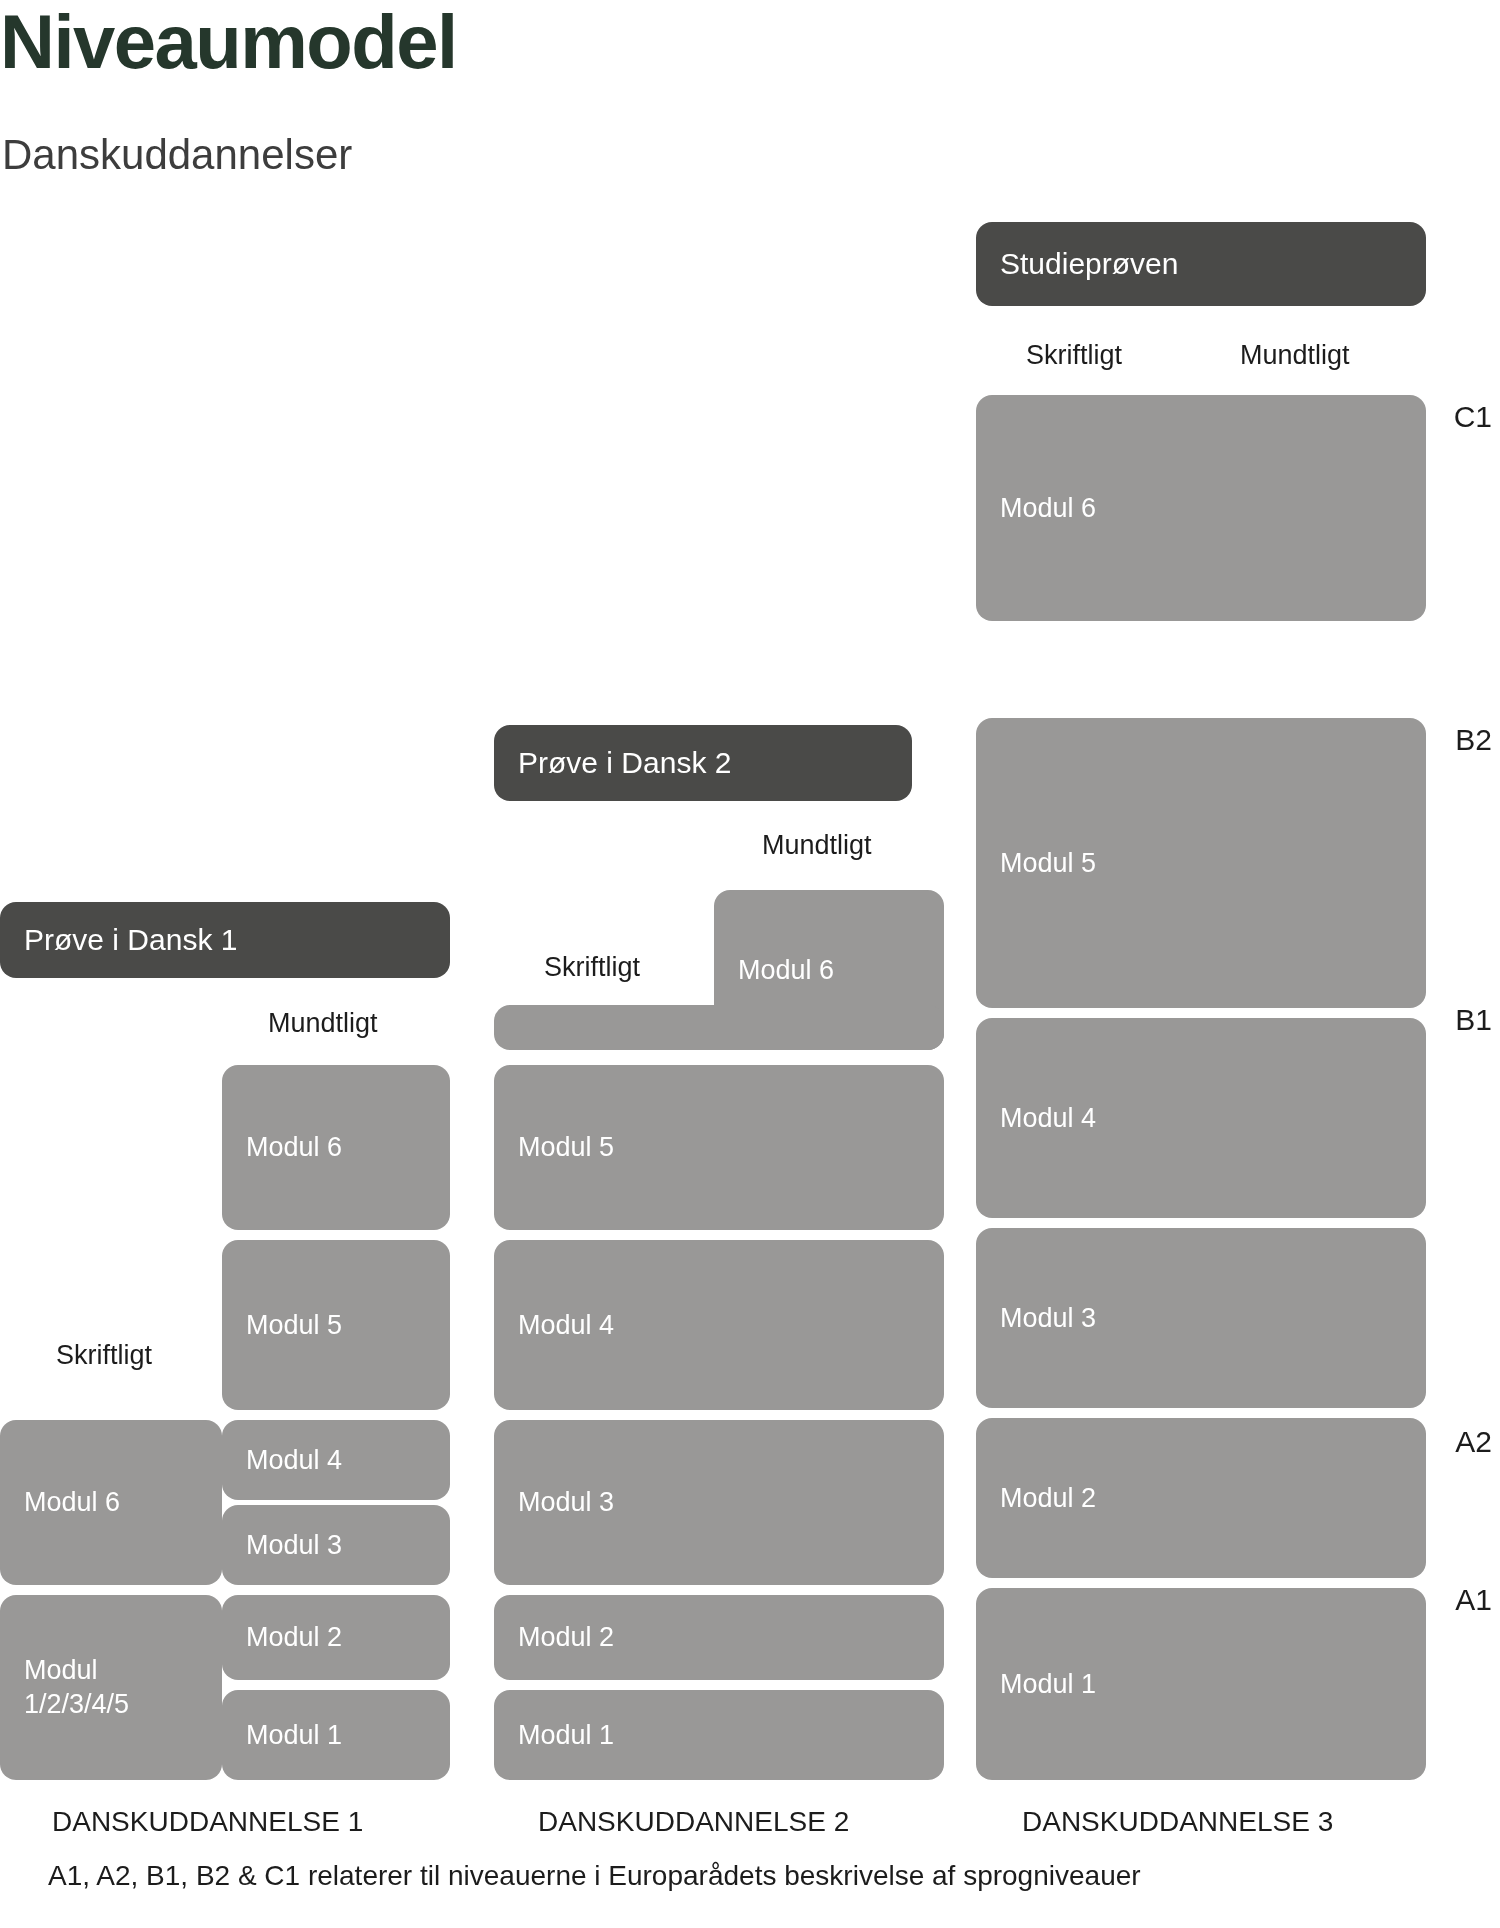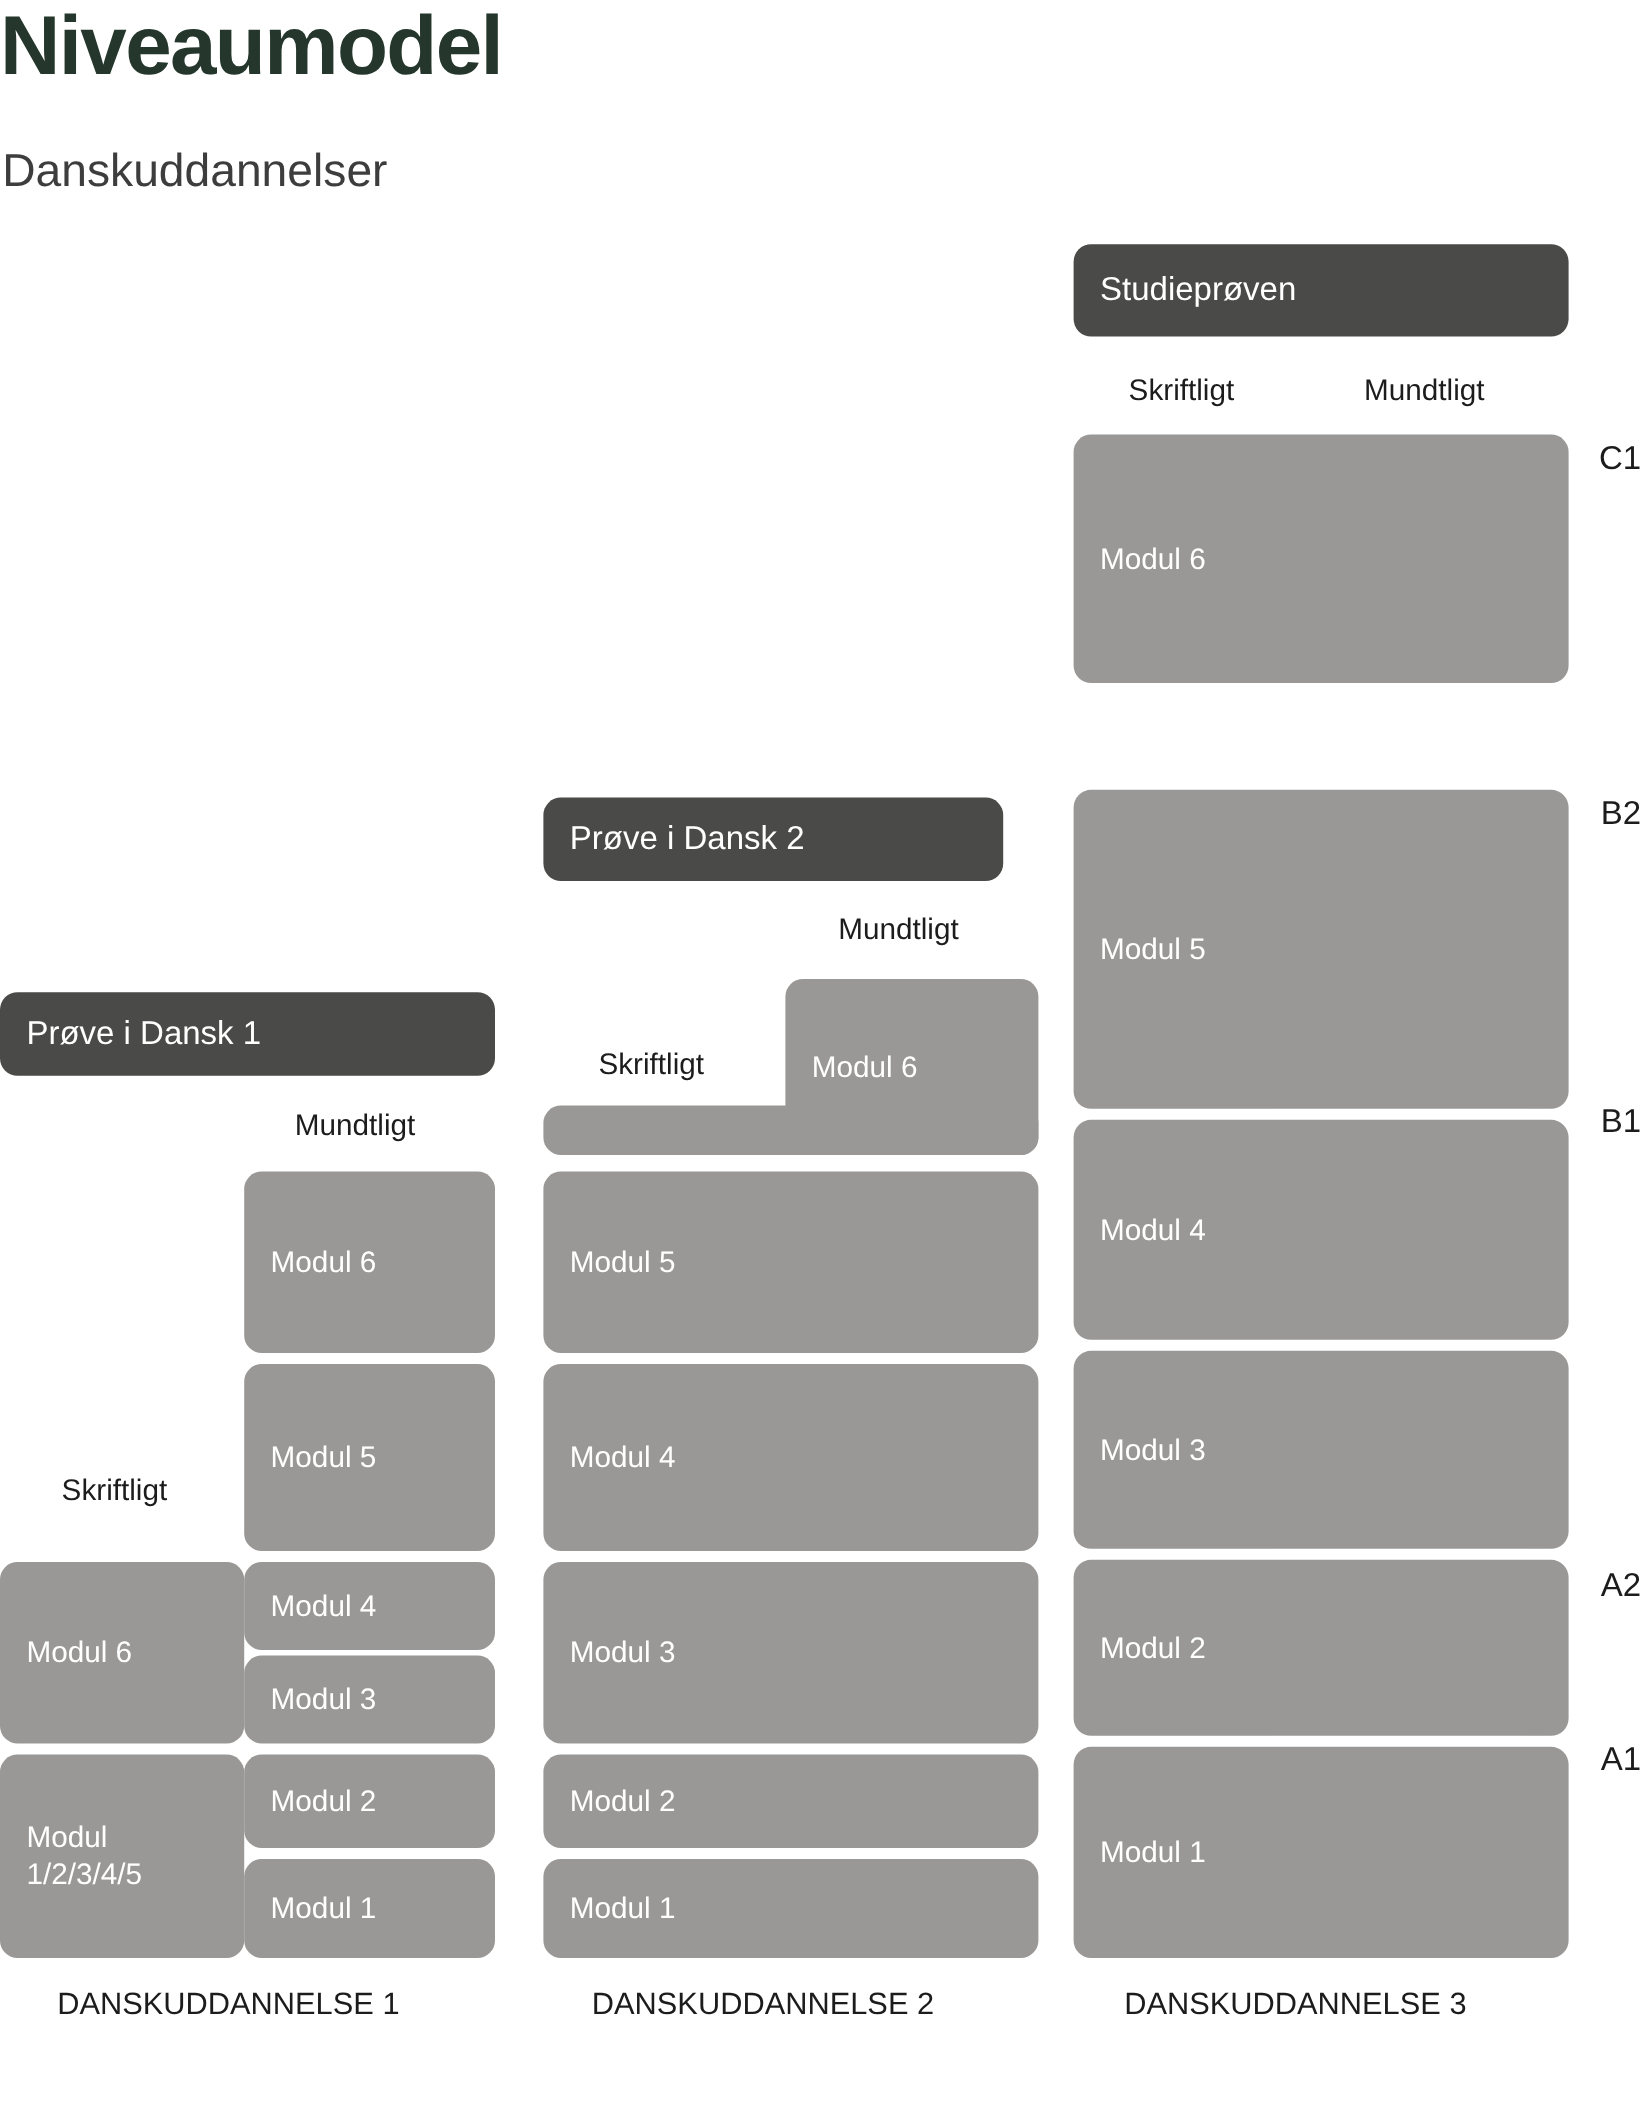--- a/index.html
+++ b/index.html
@@ -173,14 +173,15 @@
   <div class="cefr" style="top:400px;">C1</div>
   <div class="cefr" style="top:723px;margin-left:23px;">B2</div>
   <div class="cefr" style="top:1003px;">B1</div>
   <div class="cefr" style="top:1425px;">A2</div>
   <div class="cefr" style="top:1583px;">A1</div>
 
   <div class="coltitle" style="left:52px; top:1806px;">DANSKUDDANNELSE 1</div>
   <div class="coltitle" style="left:538px; top:1806px;">DANSKUDDANNELSE 2</div>
   <div class="coltitle" style="left:1022px; top:1806px;">DANSKUDDANNELSE 3</div>
 
+  <div class="footnote">A1, A2, B1, B2 &amp; C1 relaterer til niveauerne i Europarådets beskrivelse af sprogniveauer</div>
 
 </div>
 
 </body></html>

